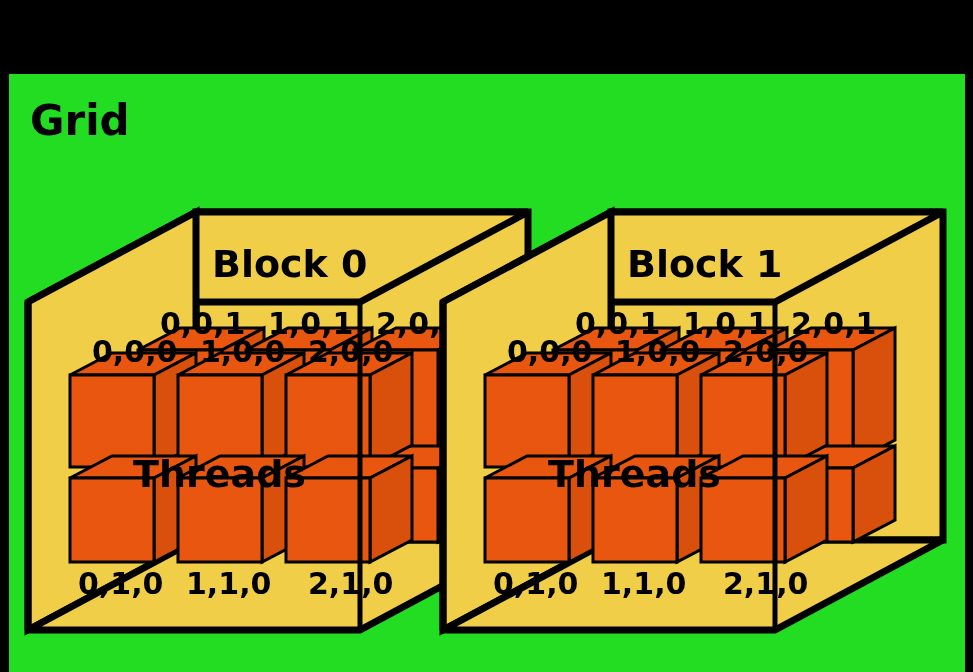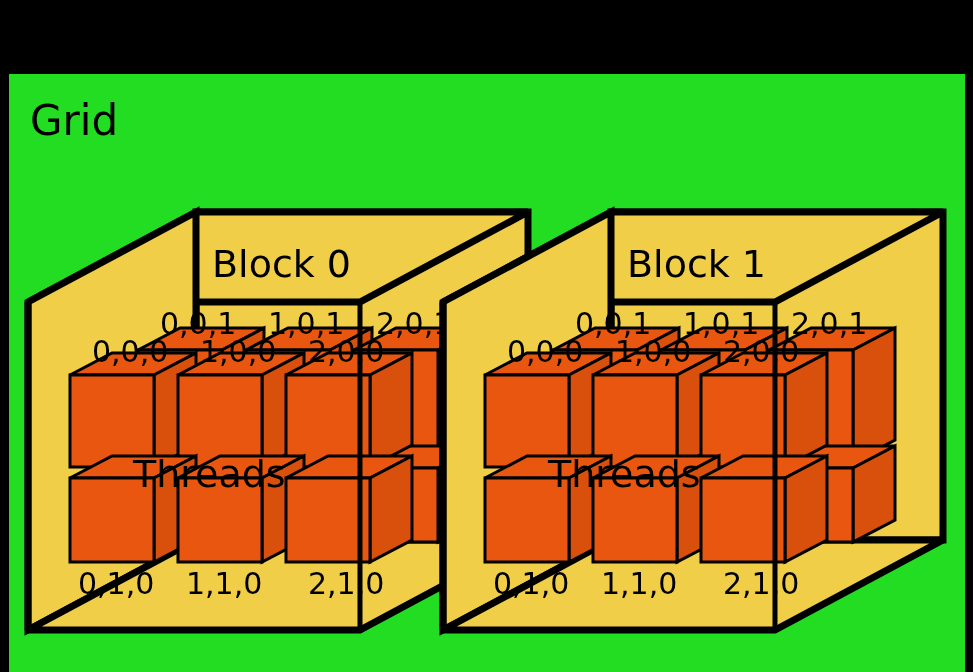--- a/index.html
+++ b/index.html
@@ -11,20 +11,21 @@
     width: 973px;
     height: 672px;
     overflow: hidden;
     font-family: "DejaVu Sans", sans-serif;
   }
   #stage {
     position: relative;
     width: 966px;
     height: 672px;
     background: #737373;
+    font-weight: bold;
   }
   #diagram {
     display: block;
     width: 973px;
     height: 672px;
   }
   .lbl {
     font-family: "DejaVu Sans", sans-serif;
     fill: #000000;
     dominant-baseline: alphabetic;

